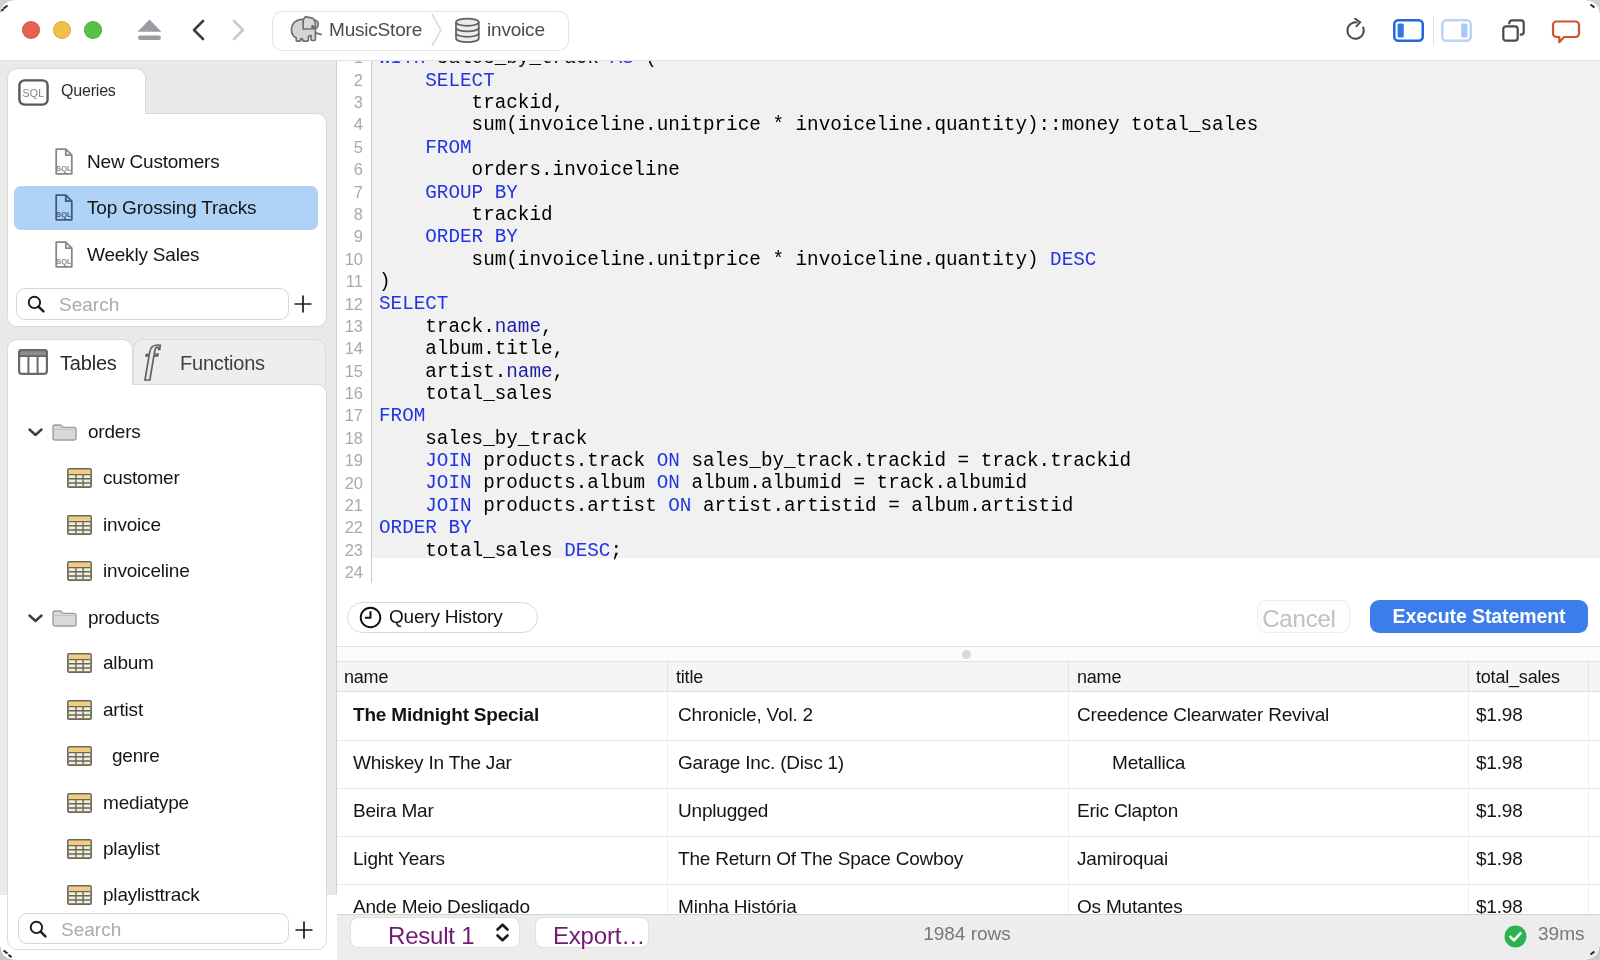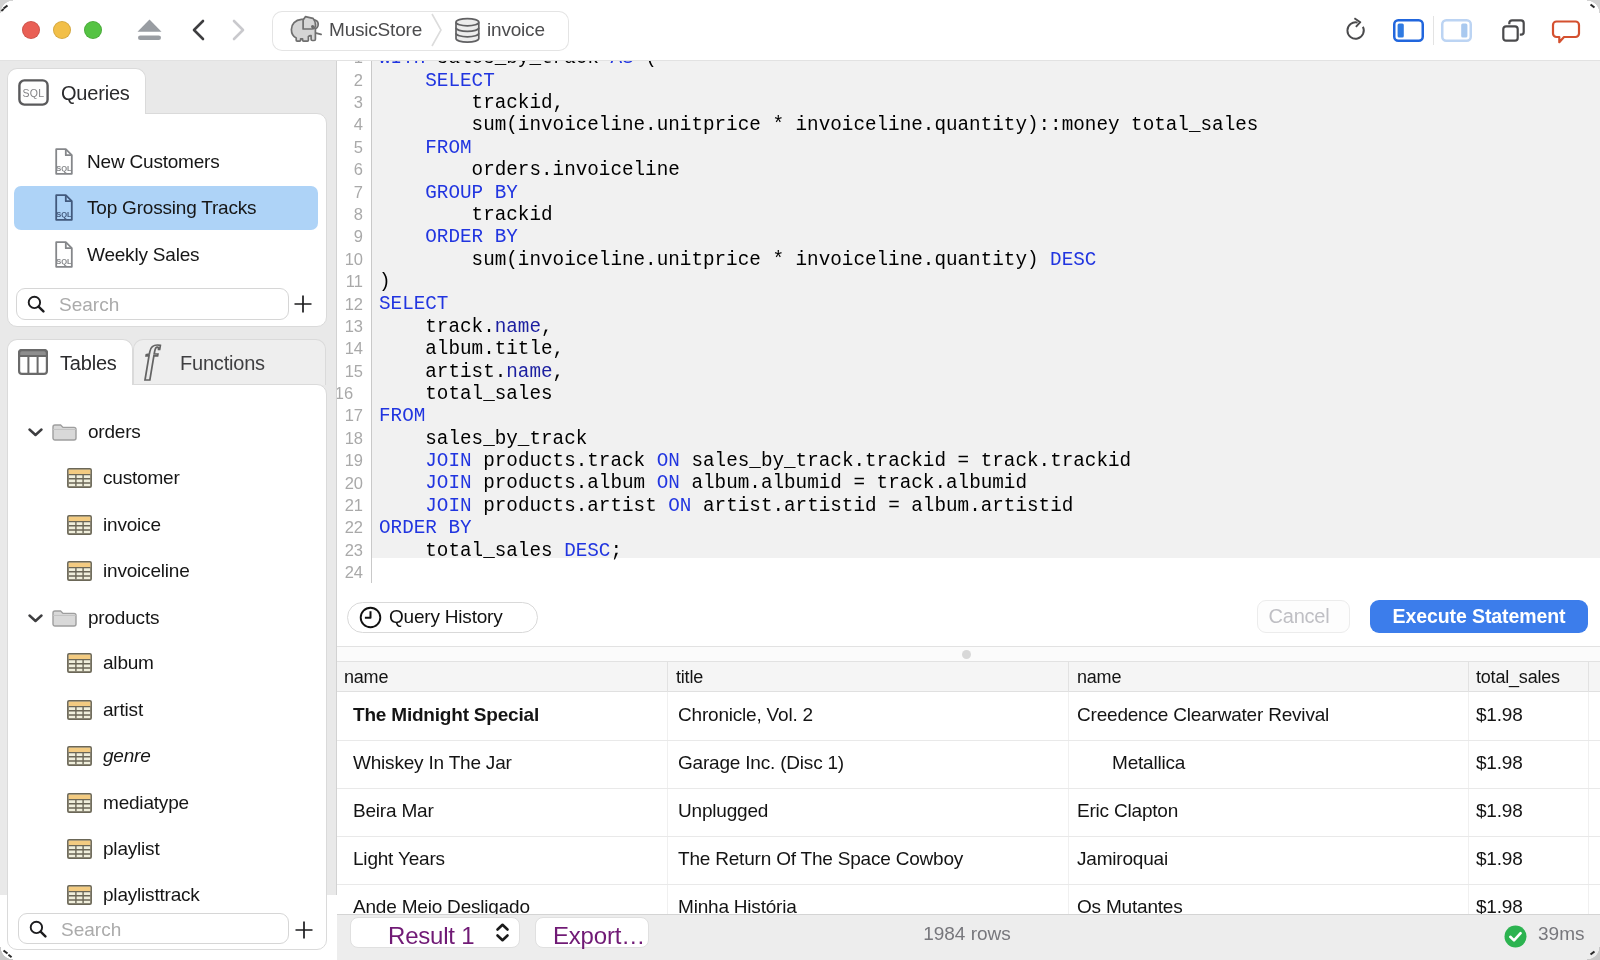--- a/index.html
+++ b/index.html
@@ -101,40 +101,40 @@
     <div class="lnum" style="top:160.2px;">6</div>
     <div class="lnum" style="top:182.6px;">7</div>
     <div class="lnum" style="top:205.0px;">8</div>
     <div class="lnum" style="top:227.3px;">9</div>
     <div class="lnum" style="top:249.7px;">10</div>
     <div class="lnum" style="top:272.1px;">11</div>
     <div class="lnum" style="top:294.5px;">12</div>
     <div class="lnum" style="top:316.9px;">13</div>
     <div class="lnum" style="top:339.2px;">14</div>
     <div class="lnum" style="top:361.6px;">15</div>
-    <div class="lnum" style="top:384.0px;text-align:center;">16</div>
+    <div class="lnum" style="top:384.0px;">16</div>
     <div class="lnum" style="top:406.4px;">17</div>
     <div class="lnum" style="top:428.8px;">18</div>
     <div class="lnum" style="top:451.1px;">19</div>
     <div class="lnum" style="top:473.5px;">20</div>
     <div class="lnum" style="top:495.9px;">21</div>
     <div class="lnum" style="top:518.3px;">22</div>
     <div class="lnum" style="top:540.7px;">23</div>
     <div class="lnum" style="top:563.0px;">24</div>
   </div>
 
   <div class="abs" id="edfoot"></div>
   <div class="abs" id="qhist"></div>
   <svg class="abs" style="left:359px;top:606px;" width="23" height="23" viewBox="0 0 23 23">
     <circle cx="11.5" cy="11.5" r="9.8" fill="none" stroke="#111" stroke-width="1.9"></circle>
     <path d="M11.5,5.2 L11.5,11.7 L5.9,11.7" fill="none" stroke="#111" stroke-width="2" stroke-linejoin="round"></path>
   </svg>
   <div class="abs" style="left:389px;top:606px;font-size:19px;color:#111;letter-spacing:-0.2px;">Query History</div>
   <div class="abs" id="cancel"></div>
-  <div class="abs" style="left:1257px;top:605px;width:84px;text-align:center;font-size:20px;color:#bfbfc4;letter-spacing:-0.2px;">Cancel</div>
+  <div class="abs" style="left:1257px;top:605px;width:84px;text-align:center;font-size:24px;color:#bfbfc4;letter-spacing:-0.2px;">Cancel</div>
   <div class="abs" id="exec"></div>
   <div class="abs" style="left:1370px;top:605px;width:218px;text-align:center;font-size:19.5px;color:#fff;letter-spacing:-0.1px;font-weight:bold;">Execute Statement</div>
 
   <div class="abs" id="split"></div>
   <div class="abs" id="splitdot"></div>
 
   <div class="abs" id="results"></div>
   <div class="abs" id="rhead"></div>
   <div class="hcell" style="left:344px;">name</div>
   <div class="hcell" style="left:676px;">title</div>
@@ -188,21 +188,21 @@
   </svg>
   <div class="abs gray" style="left:1538px;top:923px;font-size:19px;z-index:21;">39ms</div>
 
   <div class="abs" id="sidebar">
     <div class="abs" id="panel-queries"></div>
     <div class="abs tab" id="tab-queries"></div>
     <svg class="abs" style="left:18px;top:18px;" width="31" height="27" viewBox="0 0 31 27">
       <rect x="1.4" y="1.4" width="28.2" height="24.2" rx="5" fill="#fdfdfd" stroke="#59595b" stroke-width="2.4"></rect>
       <text x="15.5" y="17.5" font-size="10.5" fill="#828285" text-anchor="middle" font-family="Liberation Sans" letter-spacing="0.3">SQL</text>
     </svg>
-    <div class="abs sideitem" style="left:61px;top:21px;font-size:20px;color:#2b2b2d;">Queries</div>
+    <div class="abs sideitem" style="left:61px;top:21px;font-size:16px;color:#2b2b2d;">Queries</div>
     <svg class="abs qfile" style="left:54px;top:87px;" width="20" height="27" viewBox="0 0 20 27">
       <path d="M2.2,1.2 L11.8,1.2 L17.8,7.2 L17.8,25.8 L2.2,25.8 Z" fill="none" stroke="#85878a" stroke-width="1.8" stroke-linejoin="round"></path>
       <path d="M11.8,1.2 L11.8,7.2 L17.8,7.2" fill="none" stroke="#85878a" stroke-width="1.8" stroke-linejoin="round"></path>
       <text x="9.9" y="22.5" font-size="7.5" fill="#85878a" text-anchor="middle" font-family="Liberation Sans" font-weight="bold">SQL</text>
     </svg>
     <div class="abs sideitem" style="left:87px;top:90px;">New Customers</div>
     <div class="abs" id="hl-row"></div>
     <svg class="abs qfile" style="left:54px;top:133px;z-index:2;" width="20" height="27" viewBox="0 0 20 27">
       <path d="M2.2,1.2 L11.8,1.2 L17.8,7.2 L17.8,25.8 L2.2,25.8 Z" fill="none" stroke="#42597c" stroke-width="1.8" stroke-linejoin="round"></path>
       <path d="M11.8,1.2 L11.8,7.2 L17.8,7.2" fill="none" stroke="#42597c" stroke-width="1.8" stroke-linejoin="round"></path>
@@ -279,21 +279,21 @@
       <rect x="0.9" y="0.9" width="23.2" height="18.2" rx="1.2" fill="#f0efdc" stroke="#6b6757" stroke-width="1.7"></rect>
       <rect x="1.7" y="1.7" width="21.6" height="4.6" fill="#f3cb81"></rect>
       <path d="M1.7,6.6 L23.3,6.6 M1.7,10.8 L23.3,10.8 M1.7,15 L23.3,15 M8.9,6.6 L8.9,18.3 M16.1,6.6 L16.1,18.3" stroke="#6b6757" stroke-width="1.4"></path>
     </svg>
     <div class="abs sideitem" style="left:103px;top:638px;">artist</div>
     <svg class="abs tbl" style="left:67px;top:685px;" width="25" height="20" viewBox="0 0 25 20">
       <rect x="0.9" y="0.9" width="23.2" height="18.2" rx="1.2" fill="#f0efdc" stroke="#6b6757" stroke-width="1.7"></rect>
       <rect x="1.7" y="1.7" width="21.6" height="4.6" fill="#f3cb81"></rect>
       <path d="M1.7,6.6 L23.3,6.6 M1.7,10.8 L23.3,10.8 M1.7,15 L23.3,15 M8.9,6.6 L8.9,18.3 M16.1,6.6 L16.1,18.3" stroke="#6b6757" stroke-width="1.4"></path>
     </svg>
-    <div class="abs sideitem" style="left:103px;top:684px;font-style:italic;">genre</div>
+    <div class="abs sideitem" style="left:112px;top:684px;">genre</div>
     <svg class="abs tbl" style="left:67px;top:732px;" width="25" height="20" viewBox="0 0 25 20">
       <rect x="0.9" y="0.9" width="23.2" height="18.2" rx="1.2" fill="#f0efdc" stroke="#6b6757" stroke-width="1.7"></rect>
       <rect x="1.7" y="1.7" width="21.6" height="4.6" fill="#f3cb81"></rect>
       <path d="M1.7,6.6 L23.3,6.6 M1.7,10.8 L23.3,10.8 M1.7,15 L23.3,15 M8.9,6.6 L8.9,18.3 M16.1,6.6 L16.1,18.3" stroke="#6b6757" stroke-width="1.4"></path>
     </svg>
     <div class="abs sideitem" style="left:103px;top:731px;">mediatype</div>
     <svg class="abs tbl" style="left:67px;top:778px;" width="25" height="20" viewBox="0 0 25 20">
       <rect x="0.9" y="0.9" width="23.2" height="18.2" rx="1.2" fill="#f0efdc" stroke="#6b6757" stroke-width="1.7"></rect>
       <rect x="1.7" y="1.7" width="21.6" height="4.6" fill="#f3cb81"></rect>
       <path d="M1.7,6.6 L23.3,6.6 M1.7,10.8 L23.3,10.8 M1.7,15 L23.3,15 M8.9,6.6 L8.9,18.3 M16.1,6.6 L16.1,18.3" stroke="#6b6757" stroke-width="1.4"></path>

